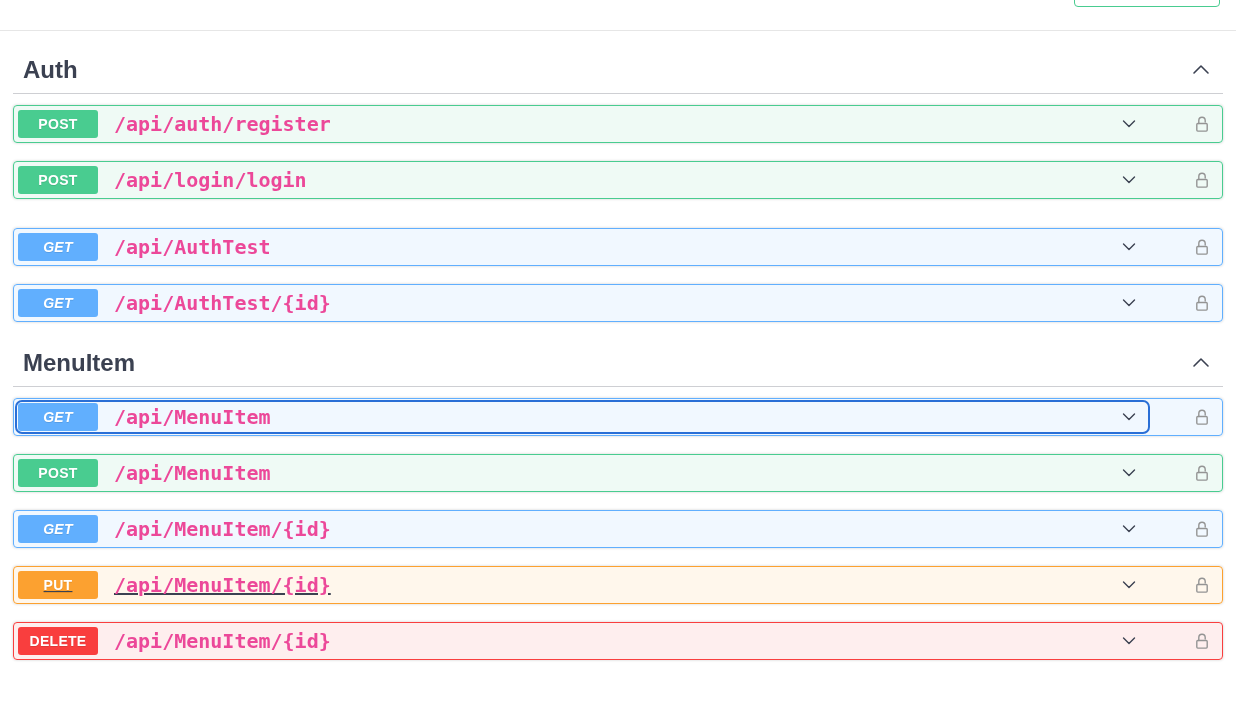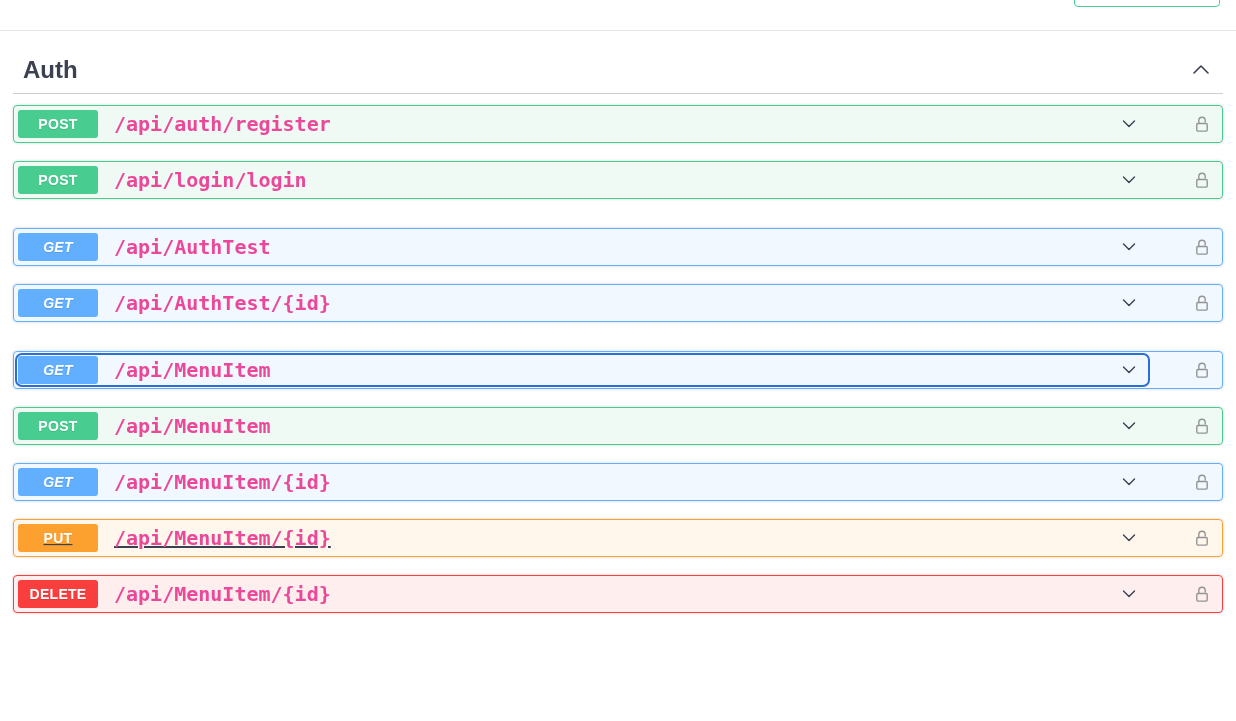--- a/index.html
+++ b/index.html
@@ -161,20 +161,29 @@
           <path d="M6.8 9.5 V6.4 a3.2 3.2 0 0 1 6.4 0 V8" fill="none" stroke="#949494" stroke-width="1.4" stroke-linecap="round"></path>
           <rect x="4.8" y="9.5" width="10.4" height="7.6" rx="1" fill="none" stroke="#949494" stroke-width="1.4"></rect>
         </svg>
       </button>
     </div>
   </div>
 </div>
   </section>
 
   <section class="tag-section">
+    <div class="opblock-tag">
+      <h3>MenuItem</h3>
+      <div class="spacer"></div>
+      <button class="expand-btn">
+        <svg width="24" height="24" viewBox="0 0 24 24">
+          <path d="M5 15 L12 8 L19 15" fill="none" stroke="#3b4151" stroke-width="1.6" stroke-linecap="round" stroke-linejoin="round"></path>
+        </svg>
+      </button>
+    </div>
     <div class="ops">
   <div class="opblock opblock-get">
     <div class="opblock-summary">
       <button class="opblock-summary-control focused">
         <span class="method">GET</span>
         <span class="path">/api/MenuItem</span>
         <span class="spacer"></span>
         <span class="chev-wrap">
           <svg width="20" height="20" viewBox="0 0 20 20">
             <path d="M4.5 7 L10 12.5 L15.5 7" fill="none" stroke="#3b4151" stroke-width="1.4" stroke-linecap="round" stroke-linejoin="round"></path>

